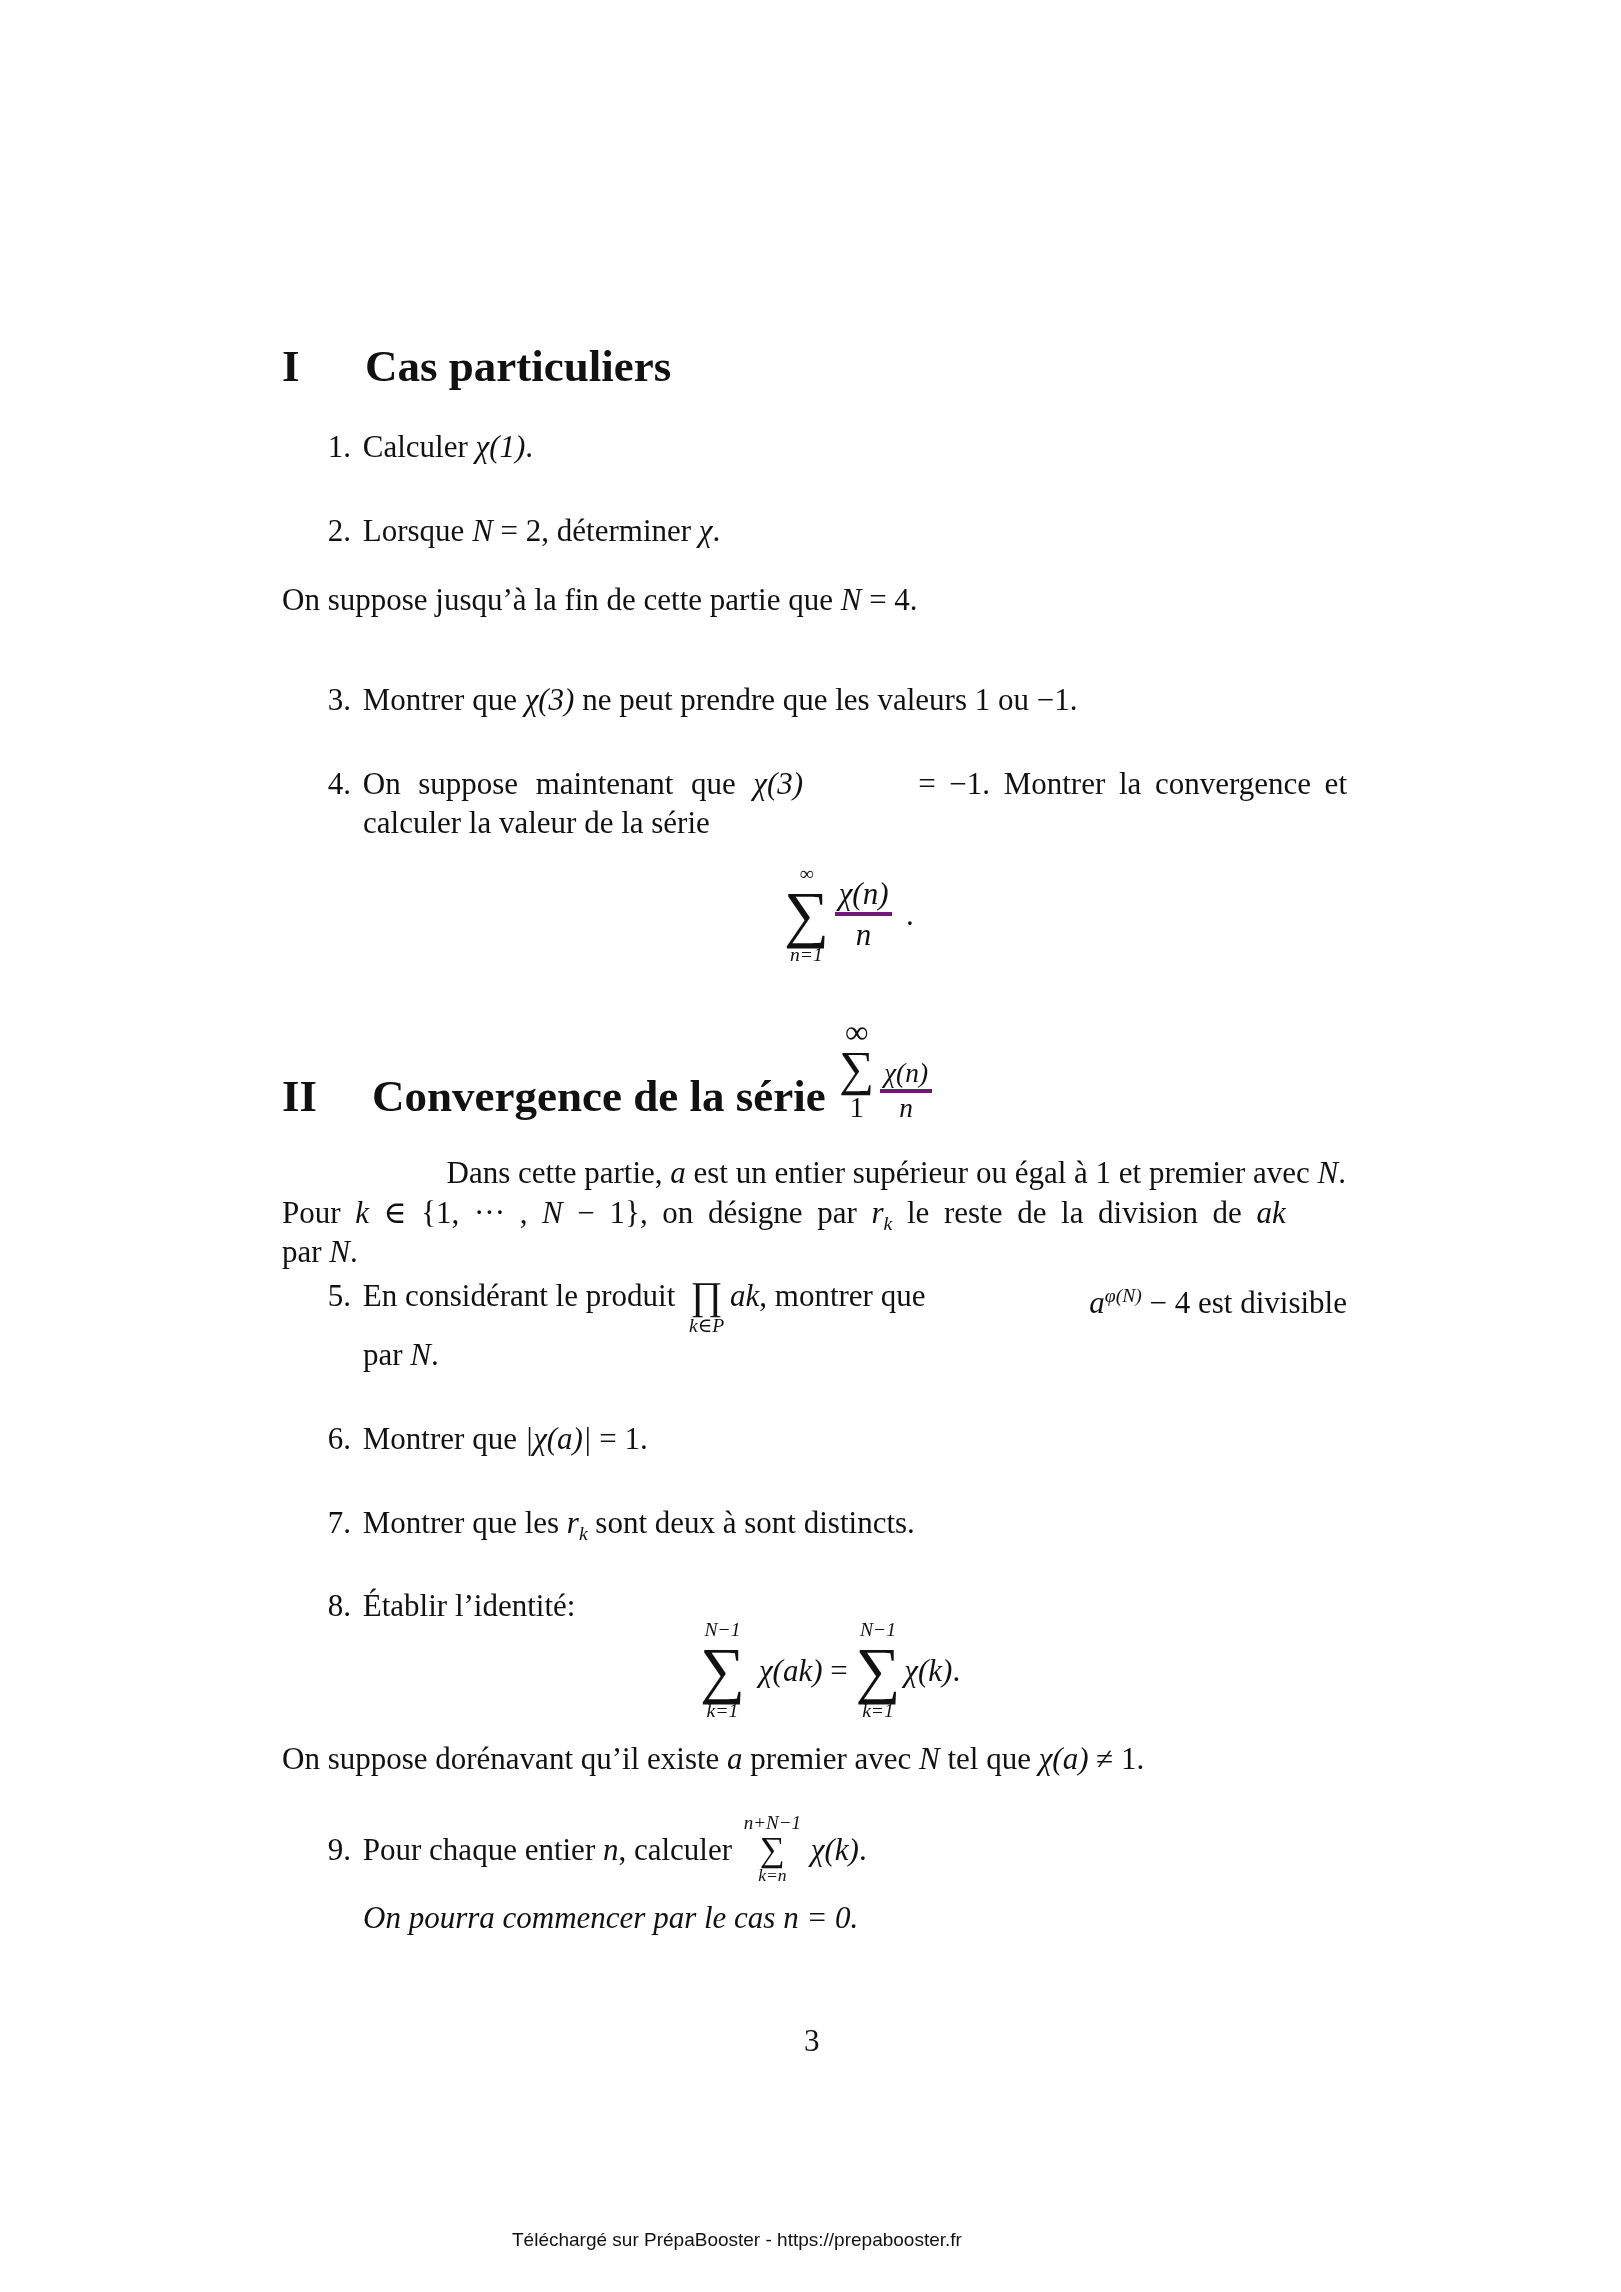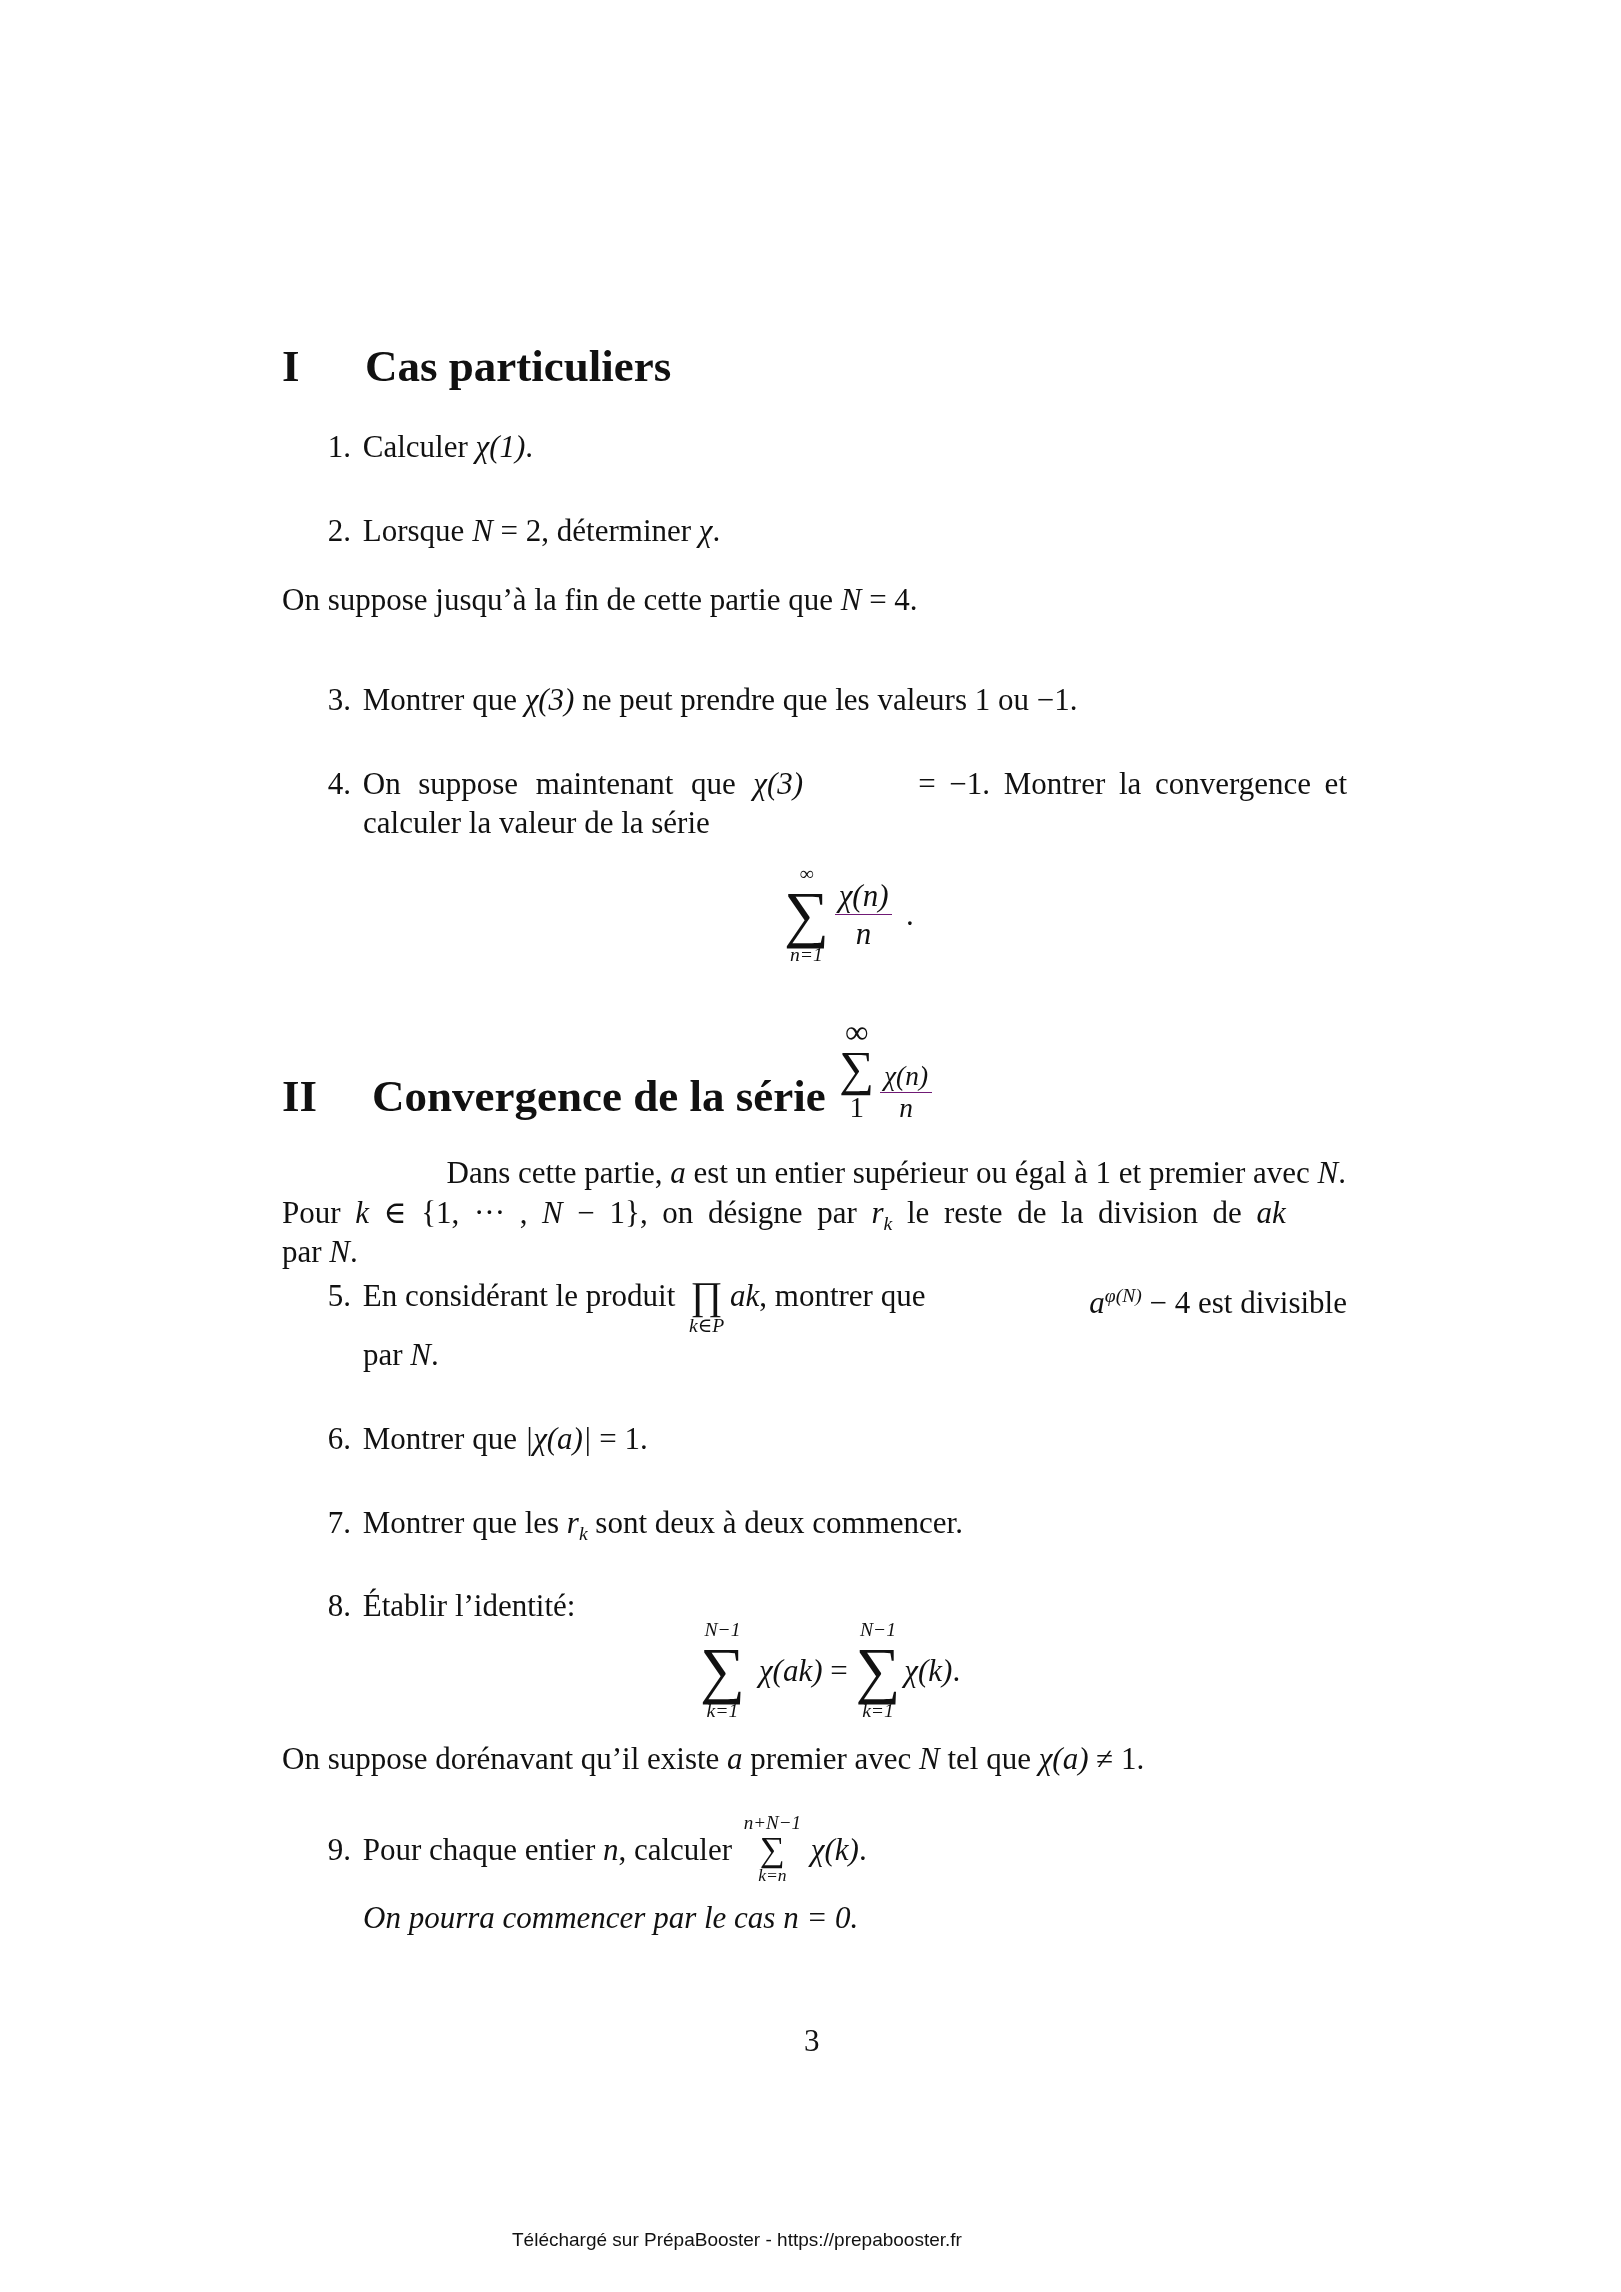--- a/index.html
+++ b/index.html
@@ -9,21 +9,21 @@
   .txt { font-size: 31px; line-height: 39px; }
   .h1 { font-size: 45px; font-weight: bold; line-height: 55px; }
   .num { display: inline-block; width: 43px; text-align: right; margin-right: 11.8px; }
   i, .m { font-style: italic; }
   .up { font-style: normal; }
   .sumwrap { position: absolute; display: inline-flex; align-items: center; }
   .bigop { display: inline-flex; flex-direction: column; align-items: center; line-height: 1; }
   .bigop .sym { font-size: 63px; line-height: 59px; font-style: normal; }
   .bigop .lim { font-size: 19.6px; font-style: italic; line-height: 21.6px; }
   .frac { display: inline-flex; flex-direction: column; align-items: center; margin: 0 5.9px; }
-  .frac .nm { border-bottom: 1px solid #701a75; padding: 0 3.9px; font-size: 31px; line-height: 37px; }
+  .frac .nm { border-bottom: 4px solid #701a75; padding: 0 3.9px; font-size: 31px; line-height: 37px; }
   .frac .dn { font-size: 31px; line-height: 37px; font-style: italic; }
   .footer { font-family: "Liberation Sans", "DejaVu Sans", sans-serif; font-size: 19px; }
   sup { font-size: 19.6px; }
   sub { font-size: 19.6px; }
 </style>
 </head>
 <body>
 
 <div class="abs h1" style="left:282px; top:339px;">
   <span>I</span>
@@ -108,21 +108,21 @@
 </div>
 <div class="abs txt" style="left:363px; top:1335px;">
   <span>par </span><i>N</i><span>.</span>
 </div>
 
 <div class="abs txt" style="left:308px; top:1419px;">
   <span class="num">6.</span><span>Montrer que </span><i>|χ(a)|</i><span> = 1.</span>
 </div>
 
 <div class="abs txt" style="left:308px; top:1503px;">
-  <span class="num">7.</span><span>Montrer que les </span><i>r</i><sub class="m">k</sub><span> sont deux à deux commencer.</span>
+  <span class="num">7.</span><span>Montrer que les </span><i>r</i><sub class="m">k</sub><span> sont deux à sont distincts.</span>
 </div>
 
 <div class="abs txt" style="left:308px; top:1586px;">
   <span class="num">8.</span><span>Établir l’identité:</span>
 </div>
 
 <div class="sumwrap" style="left:700px; top:1619px;">
   <span class="bigop">
     <span class="lim">N−1</span>
     <span class="sym">∑</span>

